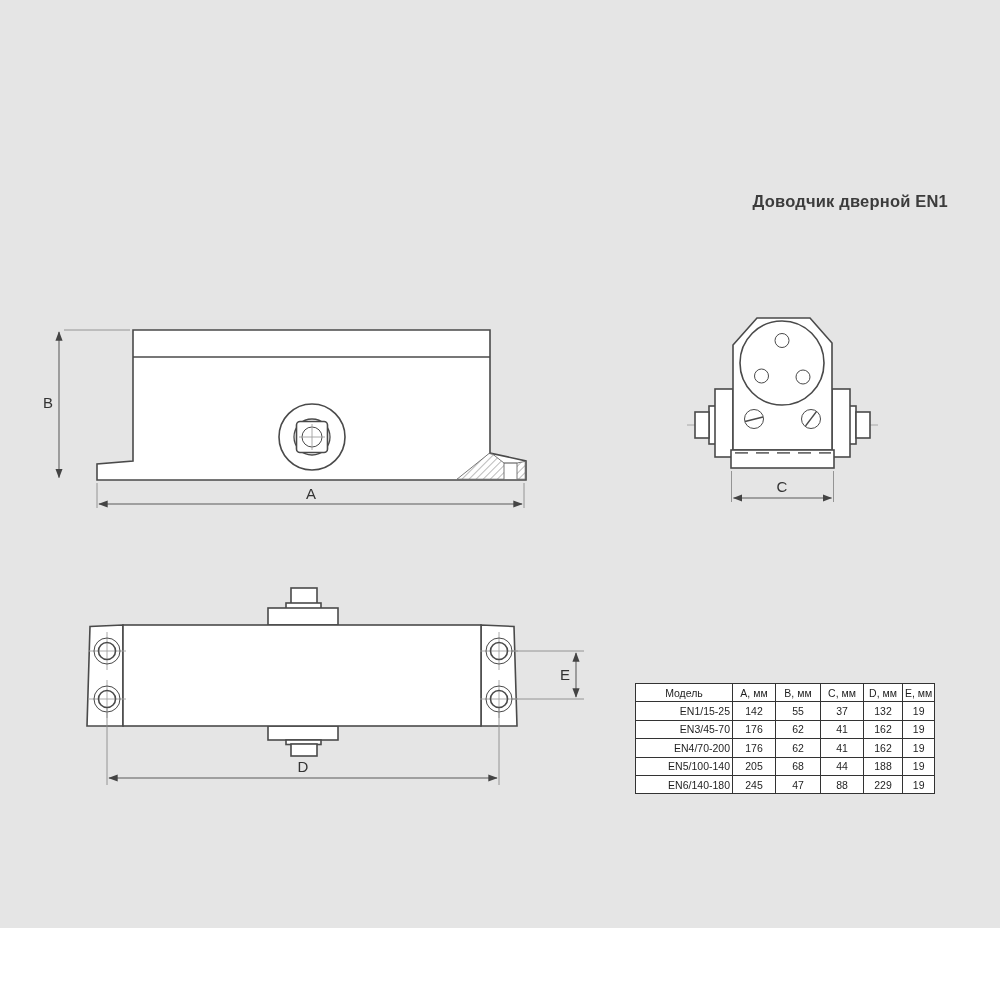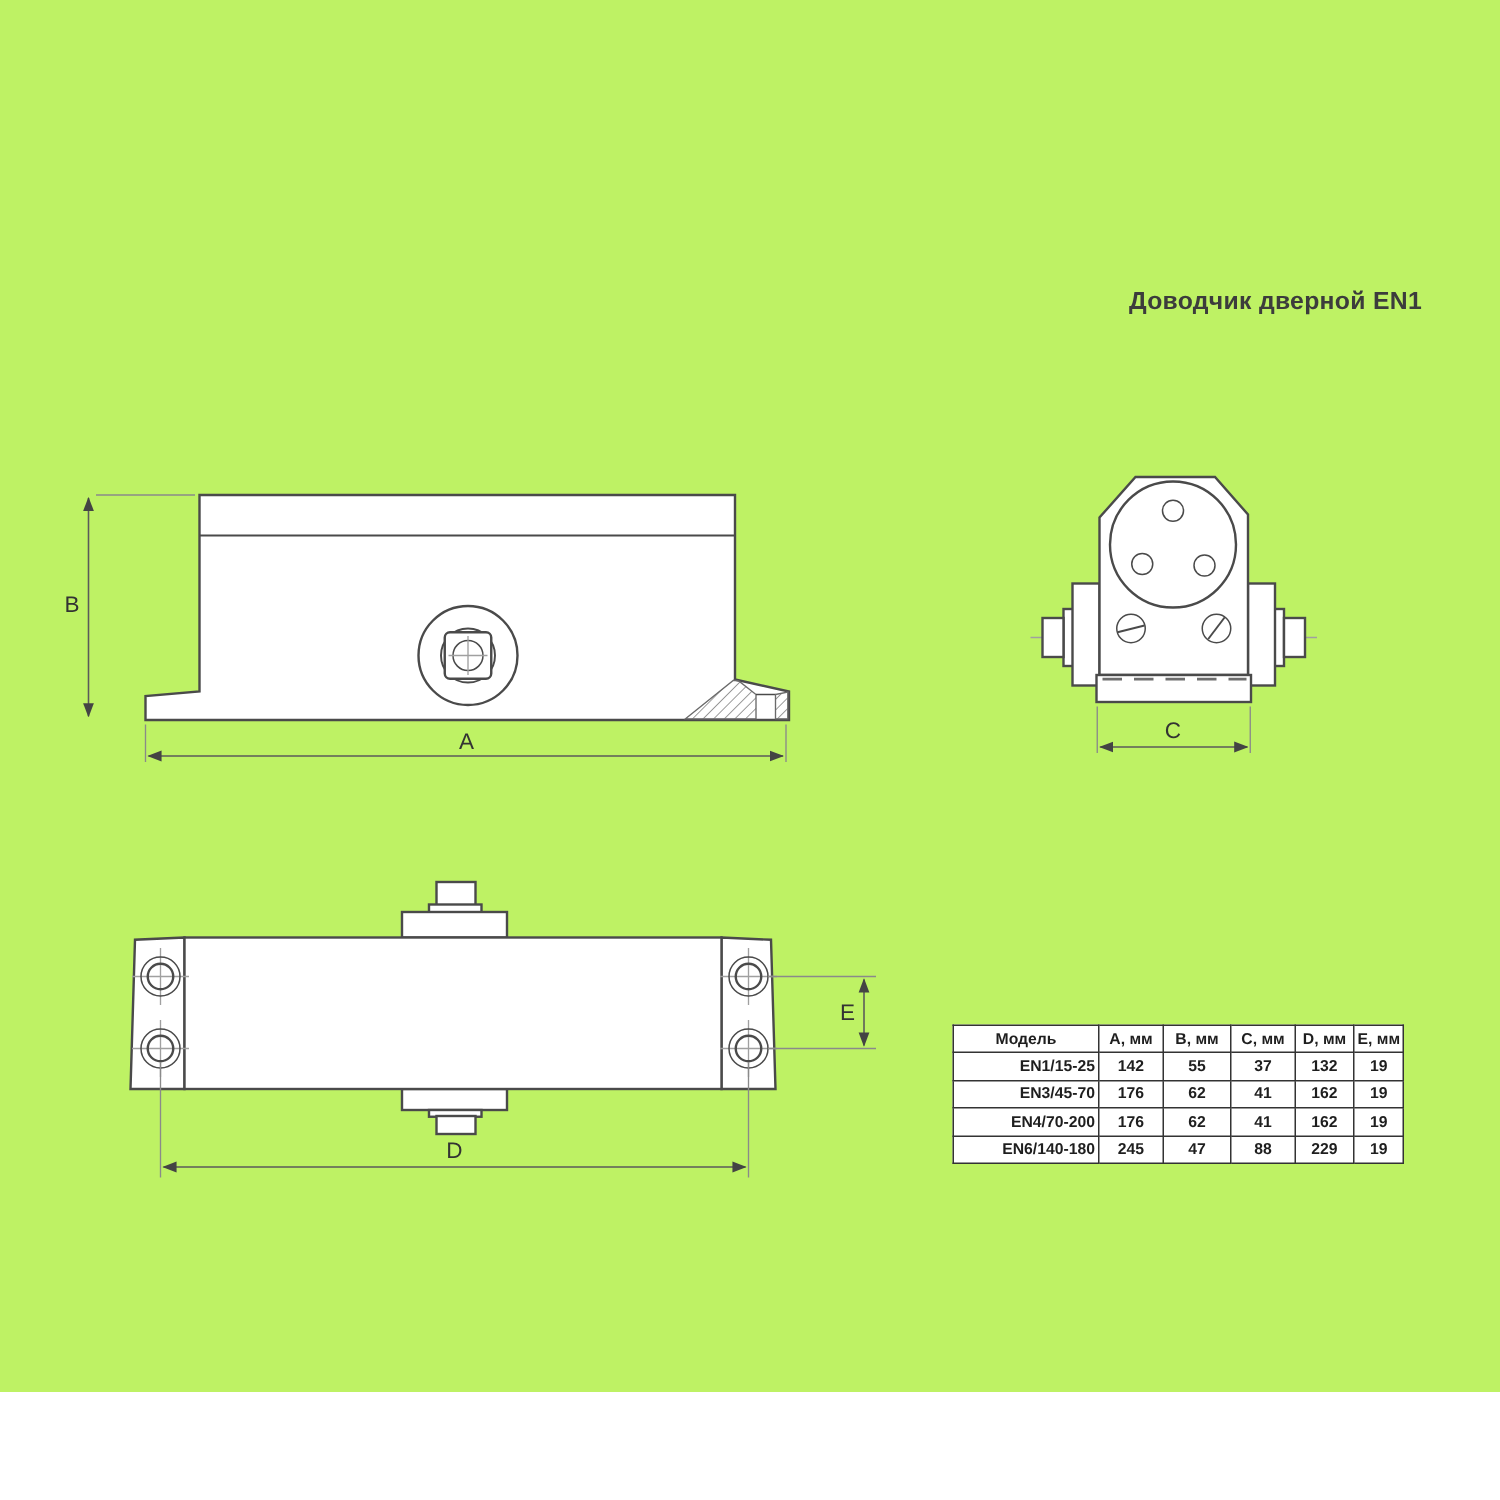--- a/index.html
+++ b/index.html
@@ -3,40 +3,40 @@
 <meta charset="utf-8">
 <style>
   :root{
     --line:#4a4a4a;
     --dim:#6f6f6f;
     --cl:#a0a0a0;
     --txt:#333333;
     --tblborder:#333333;
   }
   html,body{margin:0;padding:0;background:#fff;}
-  .page{position:relative;width:1000px;height:928px;background:#bef264;overflow:hidden;
+  .page{position:relative;width:1000px;height:928px;background:#e5e5e5;overflow:hidden;
         font-family:"Liberation Sans",sans-serif;}
   .doc-title{position:absolute;top:192px;left:0;width:948px;text-align:right;
         font-size:16.5px;font-weight:bold;color:#3c3c3c;letter-spacing:.2px;}
   .drawing{position:absolute;left:0;top:0;}
   
   .ol{fill:#fff;stroke:var(--line);stroke-width:1.6;stroke-linejoin:miter;}
   .ol-n{fill:none;stroke:var(--line);stroke-width:1.6;}
   .mid{fill:none;stroke:var(--line);stroke-width:1.3;}
   .thin{fill:none;stroke:var(--line);stroke-width:1;}
   .cl{fill:none;stroke:var(--cl);stroke-width:.9;}
   .dim{fill:none;stroke:#5a5a5a;stroke-width:1.05;}
   .ext{fill:none;stroke:#8a8a8a;stroke-width:.9;}
   .hatched{fill:url(#hatch);stroke:#6a6a6a;stroke-width:.9;}
   .dimlabel{fill:var(--txt);font-size:15px;font-family:"Liberation Sans",sans-serif;}
   
   .spec-table{position:absolute;left:635px;top:683px;border-collapse:collapse;
         table-layout:fixed;font-size:10.5px;color:#1e1e1e;background:#fff;}
   .spec-table th,.spec-table td{border:1px solid var(--tblborder);height:17.4px;
-        padding:0 2px;text-align:center;font-weight:bold;white-space:nowrap;
+        padding:0 2px;text-align:center;font-weight:normal;white-space:nowrap;
         font-family:"Liberation Sans",sans-serif;}
   .spec-table td.model{text-align:right;padding-left:9px;}
   .spec-table th.model{text-align:center;}
 </style>
 </head>
 <body>
 
 <div class="page">
 
   <div class="doc-title">Доводчик дверной EN1</div>
@@ -227,20 +227,28 @@
         </tr>
         <tr>
           <td class="model">EN4/70-200</td>
           <td>176</td>
           <td>62</td>
           <td>41</td>
           <td>162</td>
           <td>19</td>
         </tr>
         <tr>
+          <td class="model">EN5/100-140</td>
+          <td>205</td>
+          <td>68</td>
+          <td>44</td>
+          <td>188</td>
+          <td>19</td>
+        </tr>
+        <tr>
           <td class="model">EN6/140-180</td>
           <td>245</td>
           <td>47</td>
           <td>88</td>
           <td>229</td>
           <td>19</td>
         </tr>
       </tbody>
   </table>
 

